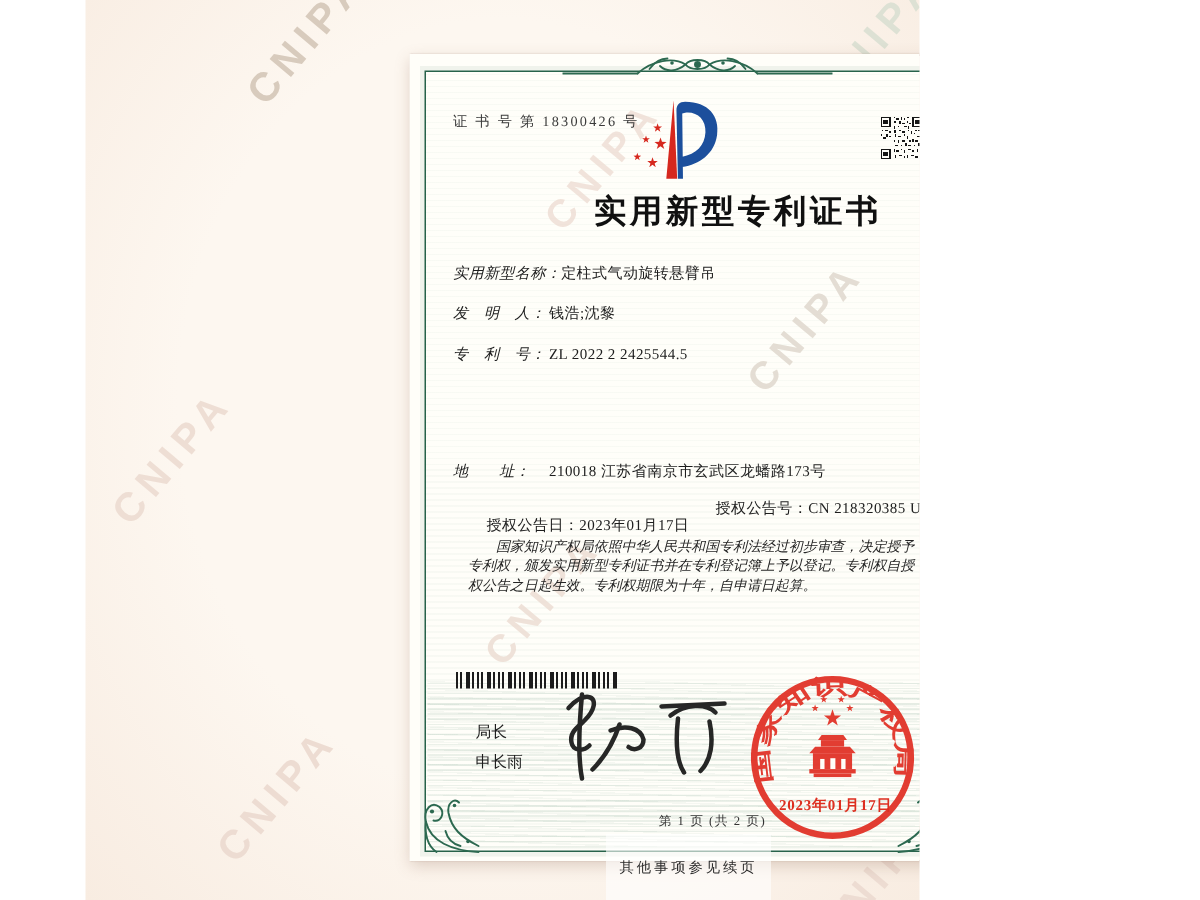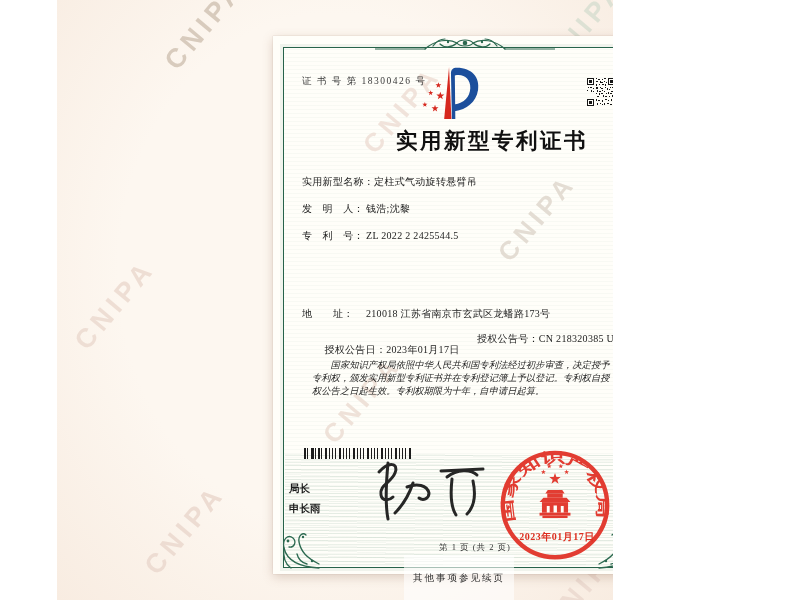--- a/index.html
+++ b/index.html
@@ -40,34 +40,34 @@
   .corner{position:absolute;width:44px;height:56px;}
   .corner-bl{left:4px;top:478px;}
   .corner-br{left:324px;top:478px;transform:scaleX(-1);}
   
   #cert-no{position:absolute;left:29px;top:39px;font-size:9.5px;letter-spacing:1.5px;color:#3a3a3a;}
   #logo{position:absolute;left:142px;top:28px;width:70px;height:58px;}
   #qr{position:absolute;left:314px;top:42px;width:28px;height:28px;}
   #title{position:absolute;left:0;top:90px;width:100%;text-align:center;
     font-size:21.5px;font-weight:bold;letter-spacing:2.5px;color:#101010;padding-left:33px;}
   .row{position:absolute;left:29px;font-size:10px;color:#1d1d1d;white-space:pre;letter-spacing:.3px;}
-  .row .lbl{display:inline-block;min-width:64px;}
+  .row .lbl{display:inline-block;min-width:64px;font-style:italic;}
   .r0{top:139px}.r1{top:166px}.r2{top:193px}.r3{top:219px}.r4{top:245px}.r5{top:271px}.r6{top:296px}
   .grant2{position:absolute;left:175px;top:0;}
   #body-text{position:absolute;left:27px;top:311px;width:323px;font-size:9.3px;line-height:13.2px;
     color:#242424;font-style:italic;}
   #body-text p{margin:12px;text-indent:2em;}
   #barcode{position:absolute;left:31px;top:412px;width:108px;height:11px;
     background:repeating-linear-gradient(90deg,
       #1c1c1c 0 1.5px, transparent 1.5px 3px,
       #1c1c1c 3px 4px, transparent 4px 7px,
       #1c1c1c 7px 9.5px, transparent 9.5px 11px,
       #1c1c1c 11px 12px, transparent 12px 14px);}
-  #signer{position:absolute;left:16px;top:442px;font-family:"Liberation Sans",sans-serif;
-    font-weight:700;font-size:10.5px;color:#1b1b1b;line-height:20px;}
+  #signer{position:absolute;left:44px;top:442px;font-family:"Liberation Sans",sans-serif;
+    font-weight:400;font-size:10.5px;color:#1b1b1b;line-height:20px;}
   #signature{position:absolute;left:82px;top:420px;width:140px;height:72px;}
   #seal{position:absolute;left:224px;top:411px;width:116px;height:116px;opacity:.94;}
   #seal-date{position:absolute;left:225px;top:494px;width:118px;text-align:center;
     color:#dd2f20;font-size:10px;font-weight:bold;letter-spacing:.5px;}
   #page-num{position:absolute;left:16px;top:506px;width:100%;text-align:center;
     font-size:8.5px;color:#333;letter-spacing:1px;}
   #cont-note{position:absolute;left:226px;top:572px;width:352px;text-align:center;font-size:9.5px;color:#2b2b2b;}
   #cont-note span{background:rgba(255,255,255,.6);padding:18px 9px;letter-spacing:2px;}
   svg{display:block;}
 </style>

